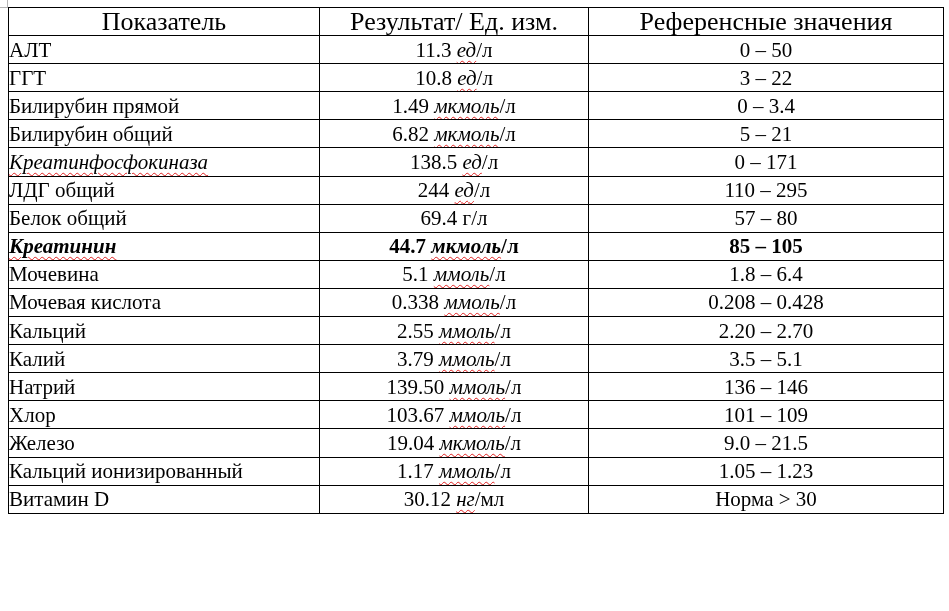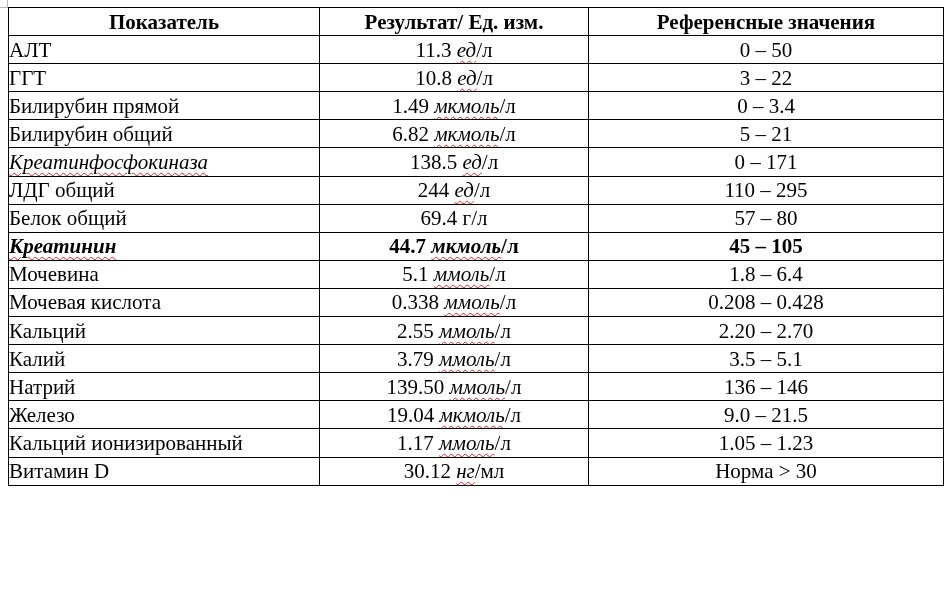--- a/index.html
+++ b/index.html
@@ -35,22 +35,22 @@
     table.lab td, table.lab th {
       border: 1.5px solid #000;
       padding: 0;
       height: 27.1px;
       line-height: 26px;
       font-size: 21px;
       white-space: nowrap;
       overflow: hidden;
     }
     table.lab th {
-      font-weight: bold;
-      font-size: 21px;
+      font-weight: normal;
+      font-size: 26px;
     }
     col.c1 { width: 311px; }
     col.c2 { width: 269px; }
     col.c3 { width: 355px; }
     td.name { text-align: left; padding-left: 3px; margin-top: 23px; }
     td.val, td.ref { text-align: center; }
     tr.bold td { font-weight: bold; }
     .spell {
       text-decoration: underline wavy #e02020;
       text-decoration-thickness: 1px;
@@ -142,21 +142,21 @@
     <td class="ref">57 – 80</td>
   </tr>
 
 
   <tr class="bold">
     <td class="name"><span class="spell">Креатинин</span></td>
     <td class="val">
       <span>44.7</span>
       <span class=""><span class="spell">мкмоль</span><span>/л</span></span>
     </td>
-    <td class="ref">45 – 105</td>
+    <td class="ref">85 – 105</td>
   </tr>
 
   <tr>
     <td class="name">Мочевина</td>
     <td class="val">
       <span>5.1</span>
       <span class=""><span class="spell">ммоль</span><span>/л</span></span>
     </td>
     <td class="ref">1.8 – 6.4</td>
   </tr>
@@ -190,20 +190,28 @@
 
   <tr>
     <td class="name">Натрий</td>
     <td class="val">
       <span>139.50</span>
       <span class=""><span class="spell">ммоль</span><span>/л</span></span>
     </td>
     <td class="ref">136 – 146</td>
   </tr>
 
+  <tr>
+    <td class="name">Хлор</td>
+    <td class="val">
+      <span>103.67</span>
+      <span class=""><span class="spell">ммоль</span><span>/л</span></span>
+    </td>
+    <td class="ref">101 – 109</td>
+  </tr>
 
   <tr>
     <td class="name">Железо</td>
     <td class="val">
       <span>19.04</span>
       <span class=""><span class="spell">мкмоль</span><span>/л</span></span>
     </td>
     <td class="ref">9.0 – 21.5</td>
   </tr>
 

